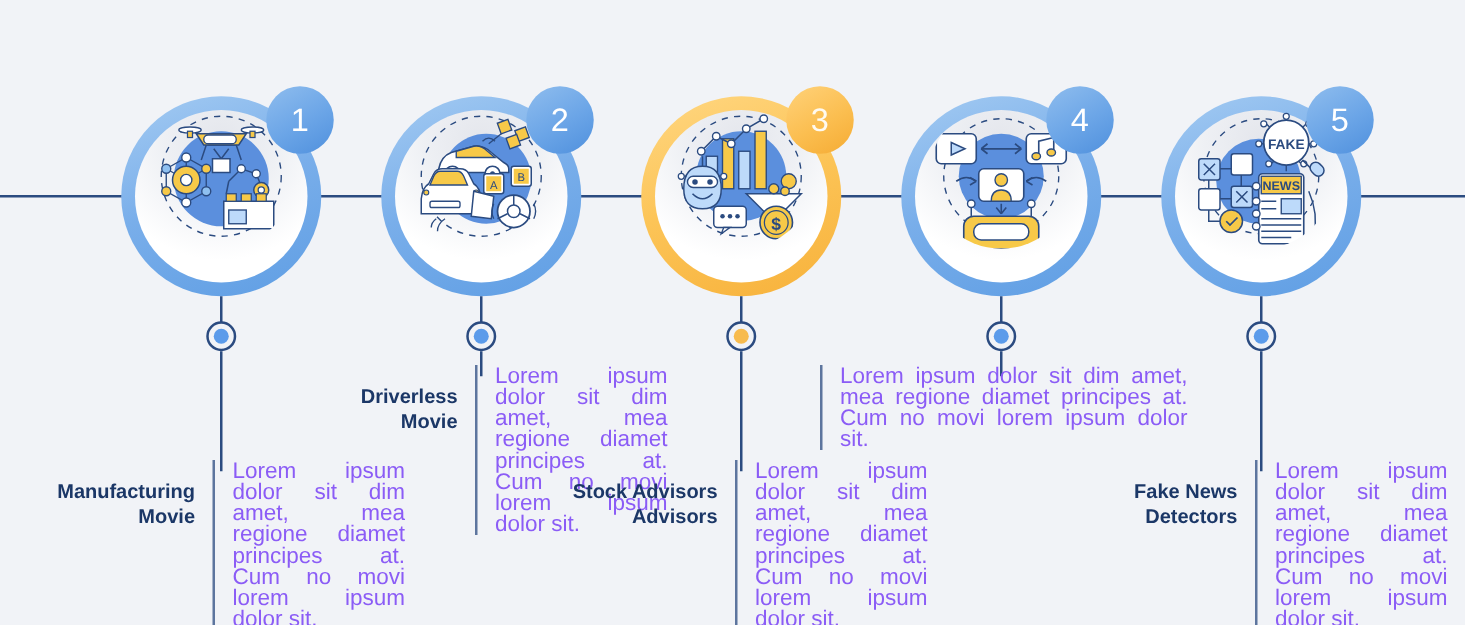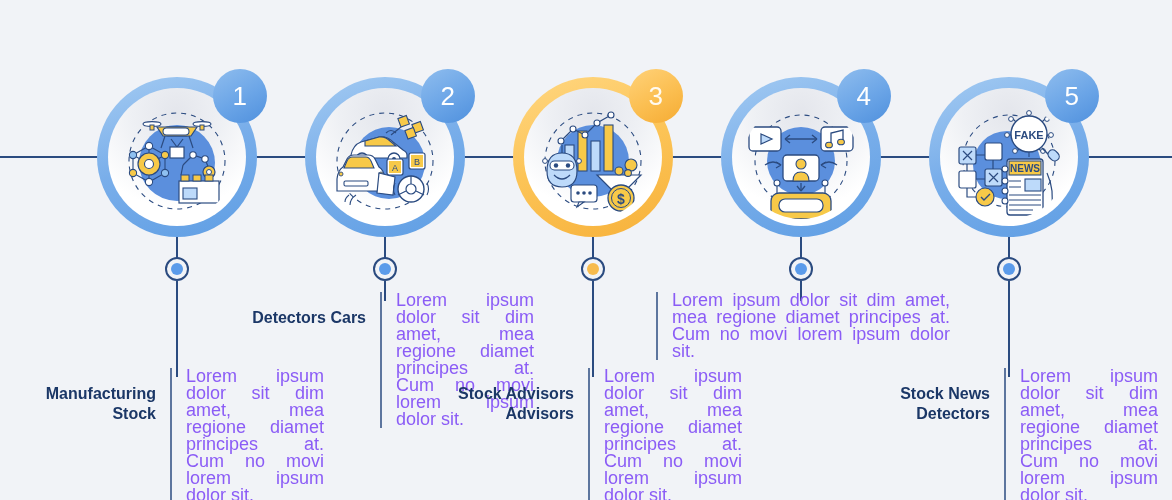--- a/index.html
+++ b/index.html
@@ -38,21 +38,21 @@
   }
   .node-inner {
     position: absolute;
     left: 11px; top: 11px;
     width: 138px; height: 138px;
     border-radius: 50%;
     background: radial-gradient(circle at 50% 18%, #e4e6ec 0%, #eef0f4 34%, #ffffff 72%);
   }
   .node-art {
     position: absolute;
-    left: 22px; top: 26px;
+    left: 22px; top: 6px;
     width: 116px; height: 116px;
     border-radius: 50%;
     overflow: hidden;
   }
   .node-art svg { display: block; width: 116px; height: 116px; }
 
   
   .node-badge {
     position: absolute;
     right: -10px; top: -8px;
@@ -181,21 +181,21 @@
         <rect x="74" y="72" width="8" height="6" fill="#f7c948" stroke="#2b4b80" stroke-width="1"></rect>
         <rect x="86" y="72" width="8" height="6" fill="#f7c948" stroke="#2b4b80" stroke-width="1"></rect>
       </svg>
     </div>
     <div class="node-badge">1</div>
   </div>
   <div class="stem" style="left:176px; height:30px;"></div>
   <div class="dot" style="left:165px; top:257px;"></div>
   <div class="stem" style="left:176px; top:281px; height:96px;"></div>
   <div class="caption" style="left:30px; top:368px;">
-    <div class="caption-title">Manufacturing Stock</div>
+    <div class="caption-title">Manufacturing Movie</div>
     <div class="caption-rule"></div>
     <div class="caption-body">Lorem ipsum dolor sit dim amet, mea regione diamet principes at. Cum no movi lorem ipsum dolor sit.</div>
   </div>
 
   <div class="node" style="left:305px">
     <div class="node-ring"></div>
     <div class="node-inner"></div>
     <div class="node-art">
       <svg viewBox="0 0 116 116">
         <circle cx="62" cy="60" r="36" fill="#5b8fdd"></circle>
@@ -236,21 +236,21 @@
         <path d="M84 81 L84 73 M79 88 L71 92 M89 88 L97 92" stroke="#2b4b80" stroke-width="1.2" fill="none"></path>
         <path d="M68 80 q-3 6 0 12 M100 80 q3 6 0 12" stroke="#2b4b80" stroke-width="1.1" fill="none"></path>
       </svg>
     </div>
     <div class="node-badge">2</div>
   </div>
   <div class="stem" style="left:384px; height:30px;"></div>
   <div class="dot" style="left:373px; top:257px;"></div>
   <div class="stem" style="left:384px; top:281px; height:20px;"></div>
   <div class="caption" style="left:240px; top:292px;">
-    <div class="caption-title">Detectors Cars</div>
+    <div class="caption-title">Driverless Movie</div>
     <div class="caption-rule"></div>
     <div class="caption-body">Lorem ipsum dolor sit dim amet, mea regione diamet principes at. Cum no movi lorem ipsum dolor sit.</div>
   </div>
 
   <div class="node accent" style="left:513px">
     <div class="node-ring"></div>
     <div class="node-inner"></div>
     <div class="node-art">
       <svg viewBox="0 0 116 116">
         <circle cx="58" cy="58" r="36" fill="#5b8fdd"></circle>
@@ -401,18 +401,18 @@
         <circle cx="54" cy="98" r="3" fill="#fff" stroke="#2b4b80" stroke-width="1.1"></circle>
         <path d="M96 70 q8 18 4 36 q-2 8 -8 8" fill="none" stroke="#2b4b80" stroke-width="1.2"></path>
       </svg>
     </div>
     <div class="node-badge">5</div>
   </div>
   <div class="stem" style="left:1008px; height:30px;"></div>
   <div class="dot" style="left:997px; top:257px;"></div>
   <div class="stem" style="left:1008px; top:281px; height:96px;"></div>
   <div class="caption" style="left:864px; top:368px;">
-    <div class="caption-title">Stock News Detectors</div>
+    <div class="caption-title">Fake News Detectors</div>
     <div class="caption-rule"></div>
     <div class="caption-body">Lorem ipsum dolor sit dim amet, mea regione diamet principes at. Cum no movi lorem ipsum dolor sit.</div>
   </div>
 
 </div>
 
 </body></html>

